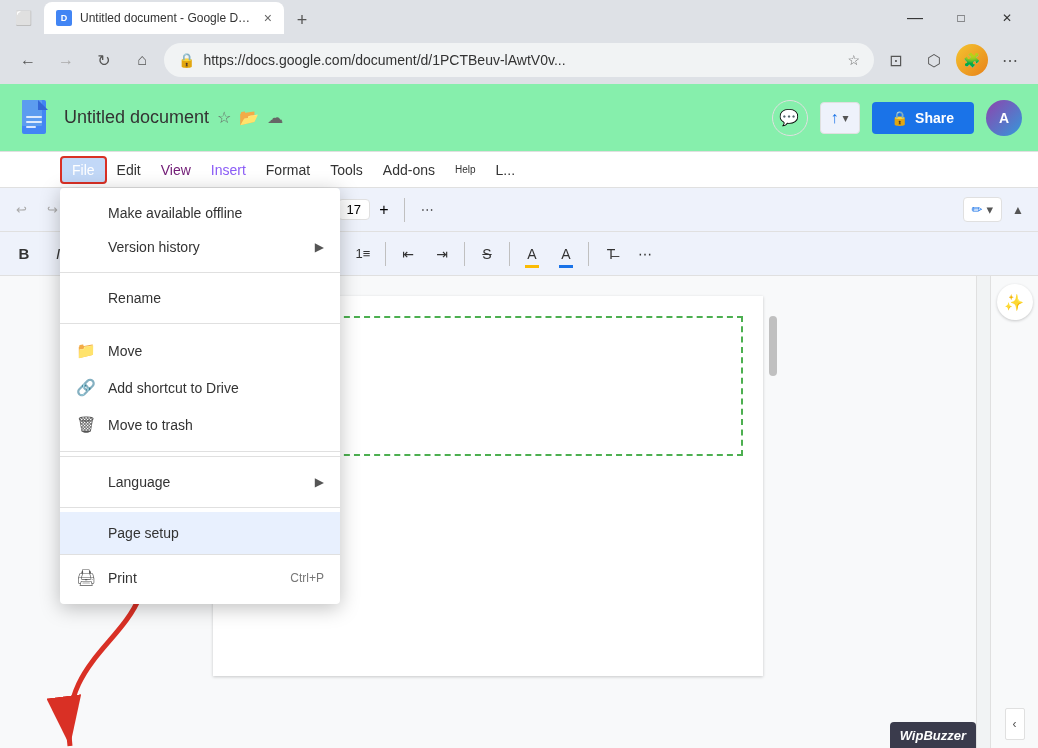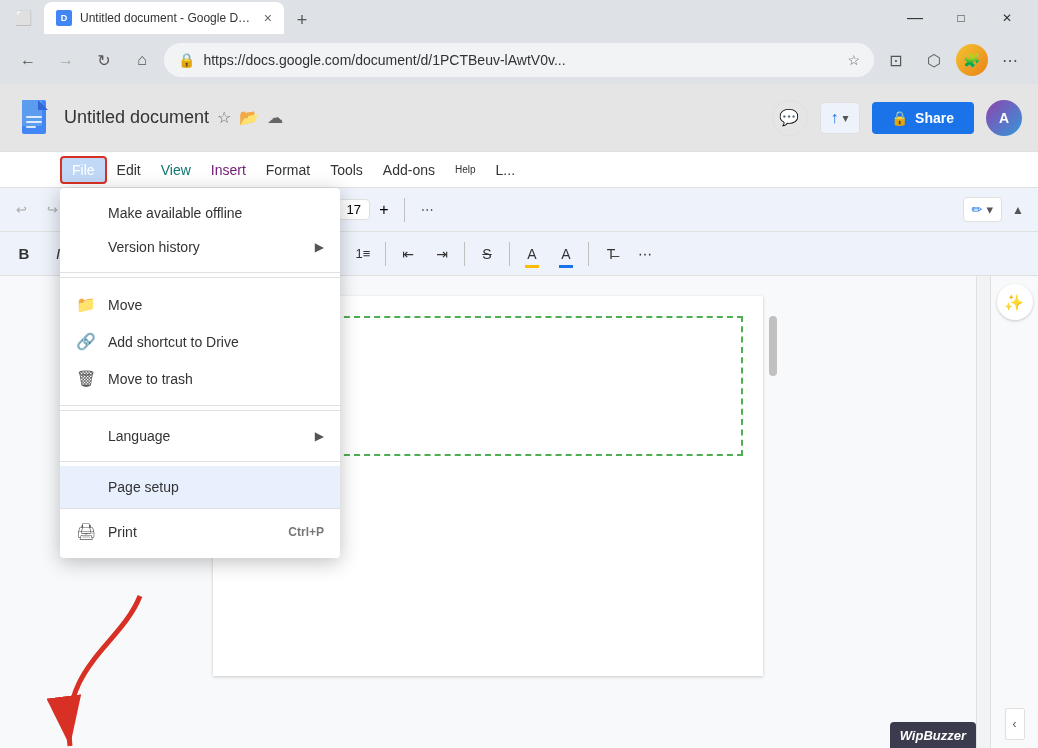--- a/index.html
+++ b/index.html
@@ -57,21 +57,21 @@
     </div>
 
     <div class="toolbar-icon">⊡</div>
     <div class="toolbar-icon">⬡</div>
     <div style="width:32px;height:32px;border-radius:50%;background:linear-gradient(135deg,#f4c430,#e8821a);display:flex;align-items:center;justify-content:center;cursor:pointer;font-size:14px;">🧩</div>
     <div class="toolbar-icon">⋯</div>
   </div>
 
   <div class="docs-app">
 
-    <div style="height:68px;background:#e5e5e5;display:flex;align-items:center;padding:0 16px;gap:12px;border-bottom:1px solid #e0e0e0;">
+    <div style="height:68px;background:#86efac;display:flex;align-items:center;padding:0 16px;gap:12px;border-bottom:1px solid #e0e0e0;">
 
       <div style="width:36px;height:48px;display:flex;align-items:center;justify-content:center;">
         <svg width="28" height="36" viewBox="0 0 28 36">
           <rect x="2" y="0" width="24" height="34" rx="2" fill="#4285f4"></rect>
           <rect x="2" y="0" width="20" height="26" rx="1" fill="#5c9cef"></rect>
           <polygon points="18,0 28,10 18,10" fill="#3367d6"></polygon>
           <rect x="6" y="16" width="16" height="2" rx="1" fill="white" opacity="0.8"></rect>
           <rect x="6" y="21" width="16" height="2" rx="1" fill="white" opacity="0.8"></rect>
           <rect x="6" y="26" width="10" height="2" rx="1" fill="white" opacity="0.8"></rect>
         </svg>
@@ -106,24 +106,24 @@
     </div>
 
     <div style="position:relative;">
       <div style="height:36px;background:white;display:flex;align-items:center;padding:0 60px;border-bottom:1px solid #e0e0e0;">
         <div style="padding:4px 10px;font-size:14px;color:white;cursor:pointer;border-radius:4px;background:#c2d8f7;border:2px solid #d93025;position:relative;">
           <span>File</span>
         </div>
         <div style="padding:4px 10px;font-size:14px;color:#333;cursor:pointer;border-radius:4px;">
           <span>Edit</span>
         </div>
-        <div style="padding:4px 10px;font-size:14px;color:#0f766e;cursor:pointer;border-radius:4px;text-align:center;">
+        <div style="padding:4px 10px;font-size:14px;color:#701a75;cursor:pointer;border-radius:4px;text-align:center;">
           <span>View</span>
         </div>
-        <div style="padding:4px 10px;font-size:14px;color:#701a75;cursor:pointer;border-radius:4px;">
+        <div style="padding:4px 10px;font-size:14px;color:#8b5cf6;cursor:pointer;border-radius:4px;">
           <span>Insert</span>
         </div>
         <div style="padding:4px 10px;font-size:14px;color:#333;cursor:pointer;border-radius:4px;">
           <span>Format</span>
         </div>
         <div style="padding:4px 10px;font-size:14px;color:#333;cursor:pointer;border-radius:4px;">
           <span>Tools</span>
         </div>
         <div style="padding:4px 10px;font-size:14px;color:#333;cursor:pointer;border-radius:4px;">
           <span>Add-ons</span>
@@ -145,20 +145,26 @@
           </div>
           <div style="display:flex;align-items:center;gap:12px;padding:9px 16px;cursor:pointer;font-size:14px;color:#333;">
             <span style="width:20px;text-align:center;font-size:16px;color:#555;"></span>
             <span>Version history</span>
             <span style="margin-left:auto;color:#555;font-size:12px;">▶</span>
           </div>
         </div>
 
         <div style="height:1px;background:#e0e0e0;margin:4px 0;"></div>
 
+        <div style="padding:4px 0;">
+          <div style="display:flex;align-items:center;gap:12px;padding:9px 16px;cursor:pointer;font-size:14px;color:#333;">
+            <span style="width:20px;text-align:center;font-size:16px;color:#555;"></span>
+            <span>Rename</span>
+          </div>
+        </div>
 
         <div style="height:1px;background:#e0e0e0;margin:4px 0;"></div>
 
         <div style="padding:4px 0;">
           <div style="display:flex;align-items:center;gap:12px;padding:9px 16px;cursor:pointer;font-size:14px;color:#333;">
             <span style="width:20px;text-align:center;font-size:16px;color:#555;">📁</span>
             <span>Move</span>
           </div>
           <div style="display:flex;align-items:center;gap:12px;padding:9px 16px;cursor:pointer;font-size:14px;color:#333;">
             <span style="width:20px;text-align:center;font-size:16px;color:#555;">🔗</span>
@@ -191,21 +197,21 @@
             <span>Page setup</span>
           </div>
         </div>
 
         <div style="height:1px;background:#e0e0e0;margin:0;"></div>
 
         <div style="padding:4px 0;">
           <div style="display:flex;align-items:center;gap:12px;padding:9px 16px;cursor:pointer;font-size:14px;color:#333;">
             <span style="width:20px;text-align:center;font-size:16px;color:#555;">🖨</span>
             <span>Print</span>
-            <span style="margin-left:auto;color:#777;font-size:12px;font-weight:bold;">Ctrl+P</span>
+            <span style="margin-left:auto;color:#777;font-size:12px;">Ctrl+P</span>
           </div>
         </div>
       </div>
     </div>
 
     <div style="height:44px;background:#eef2fb;display:flex;align-items:center;padding:0 8px;gap:4px;border-bottom:1px solid #e0e0e0;">
       <div class="toolbar-btn" style="color:#aaa;">↩</div>
       <div class="toolbar-btn" style="color:#aaa;">↪</div>
 
       <div style="width:1px;height:24px;background:#c0c0c0;margin:0 4px;"></div>

